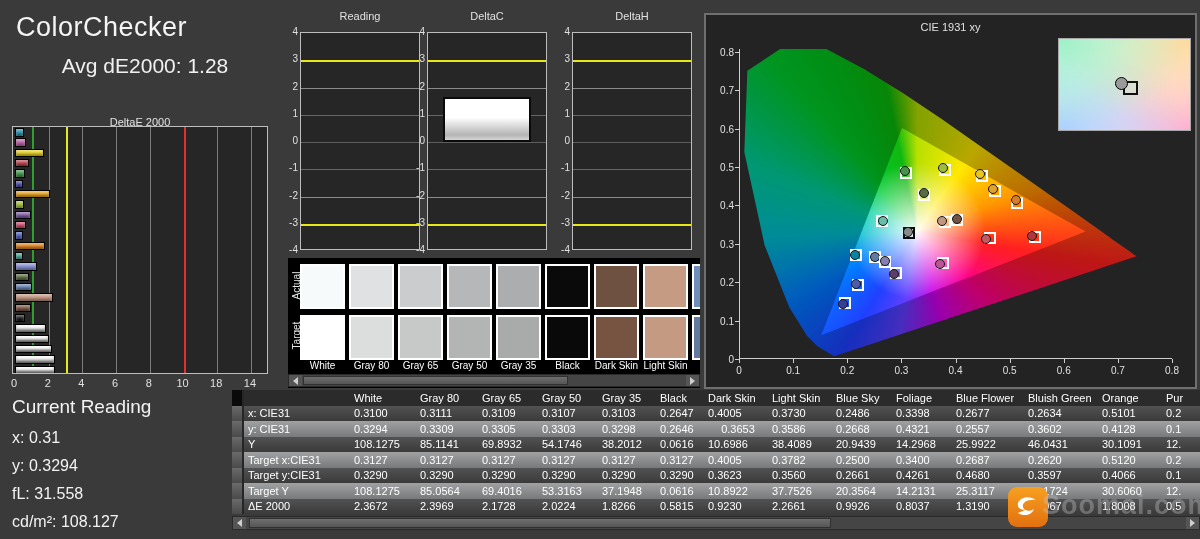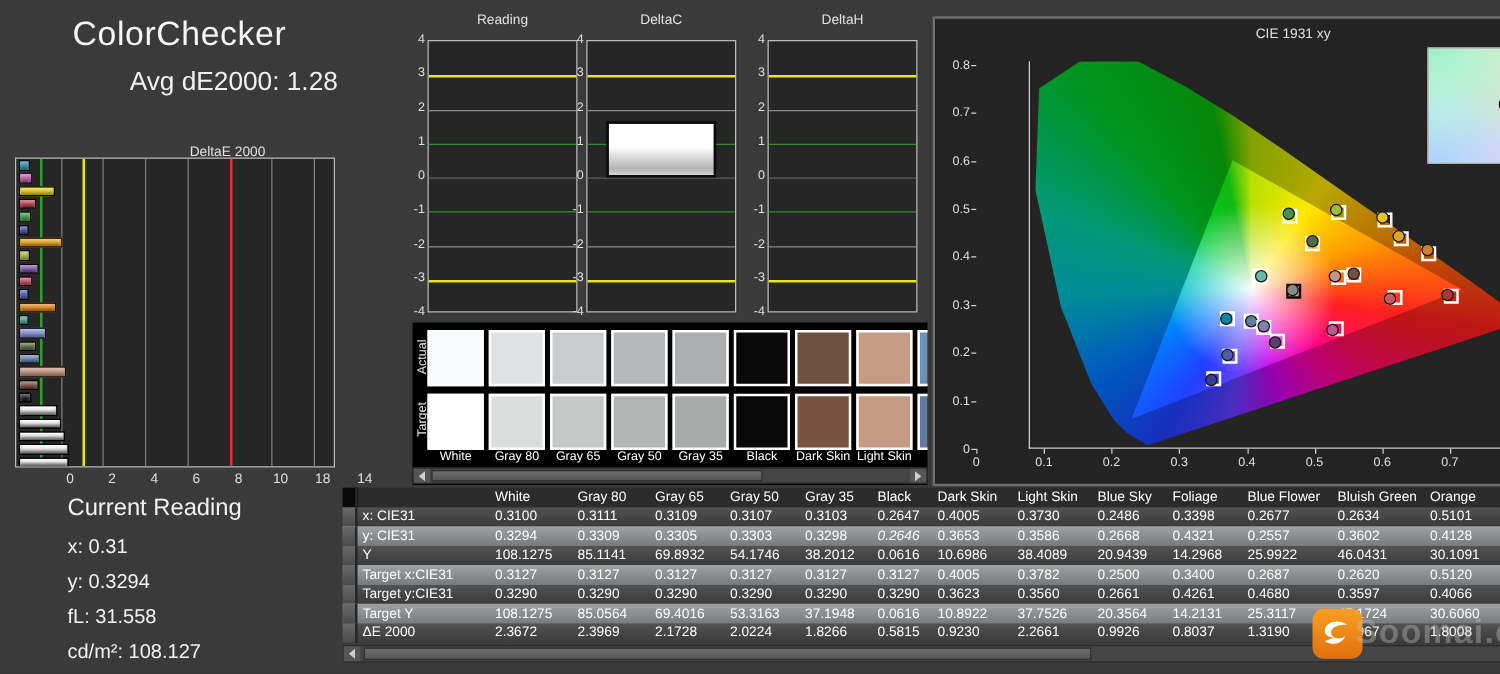--- a/index.html
+++ b/index.html
@@ -1,18 +1,18 @@
 <!DOCTYPE html>
 <html><head>
 <meta charset="utf-8">
 <style>
   html,body{margin:0;padding:0;background:#3a3a3a;}
   #root{position:relative;width:1200px;height:539px;background:#3a3a3a;overflow:hidden;
         font-family:"Liberation Sans",sans-serif;color:#f0f0f0;}
-  .abs{position:absolute;margin-left:42px;}
+  .abs{position:absolute;}
   
   .hdr-title{left:16px;top:12px;width:280px;font-size:27px;letter-spacing:.5px;color:#f5f5f5;}
   .hdr-line1{left:0;top:54px;width:290px;text-align:center;font-size:21px;}
   .hdr-line2{left:0;top:84px;width:290px;text-align:center;font-size:21px;}
   
   .chart-title{font-size:11px;color:#e0e0e0;text-align:center;}
   .plot{position:absolute;background:#262626;border:1px solid #bdbdbd;box-sizing:border-box;overflow:hidden;}
   .debar{position:absolute;border:1px solid #000;box-sizing:border-box;
          box-shadow:inset 0 2px 3px rgba(255,255,255,.45), inset 0 -2px 3px rgba(0,0,0,.4);}
   .debar.gray{background:linear-gradient(180deg,#ffffff 0%,#e8e8e8 40%,#8f8f8f 100%);}
@@ -372,22 +372,22 @@
         <div class="tcell" style="width: 38px;">0.2</div>
       </div>
       <div class="trow rl" style="top: 31px;">
         <div class="tstub"></div>
         <div class="tcell" style="width: 106px;">y: CIE31</div>
         <div class="tcell" style="width: 66px;">0.3294</div>
         <div class="tcell" style="width: 62px;">0.3309</div>
         <div class="tcell" style="width: 60px;">0.3305</div>
         <div class="tcell" style="width: 60px;">0.3303</div>
         <div class="tcell" style="width: 58px;">0.3298</div>
-        <div class="tcell" style="width: 48px; font-style: italic;">0.2646</div>
-        <div class="tcell" style="width: 64px;">0.3653</div>
+        <div class="tcell" style="width: 48px;">0.2646</div>
+        <div class="tcell" style="width: 64px; text-align: center;">0.3653</div>
         <div class="tcell" style="width: 64px;">0.3586</div>
         <div class="tcell" style="width: 60px;">0.2668</div>
         <div class="tcell" style="width: 60px;">0.4321</div>
         <div class="tcell" style="width: 72px;">0.2557</div>
         <div class="tcell" style="width: 74px;">0.3602</div>
         <div class="tcell" style="width: 64px;">0.4128</div>
         <div class="tcell" style="width: 38px;">0.1</div>
       </div>
       <div class="trow rd" style="top: 46.5px;">
         <div class="tstub"></div>

